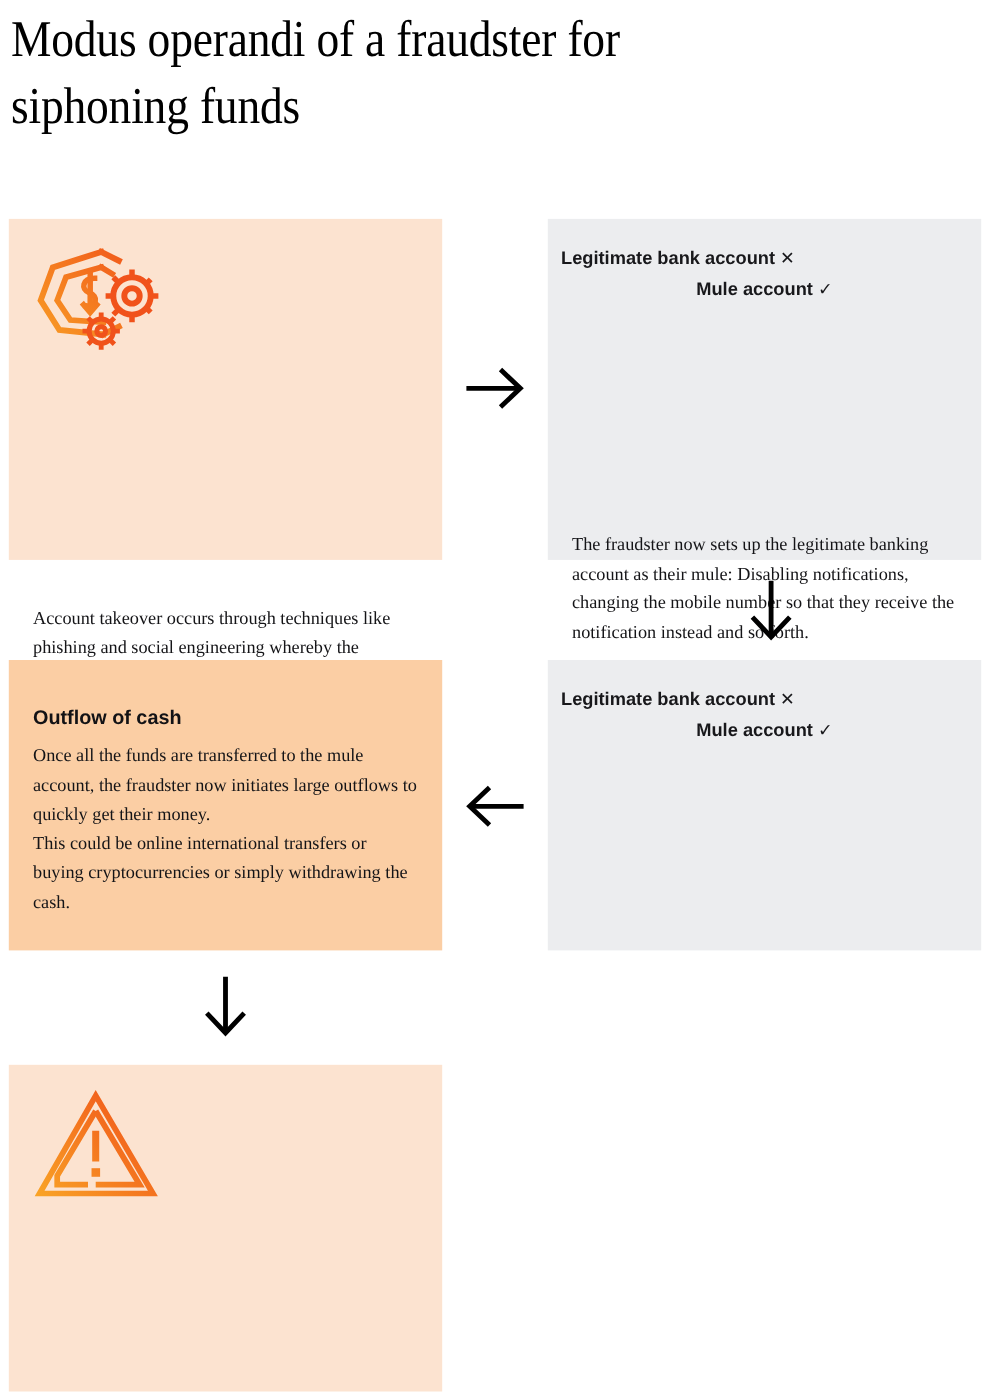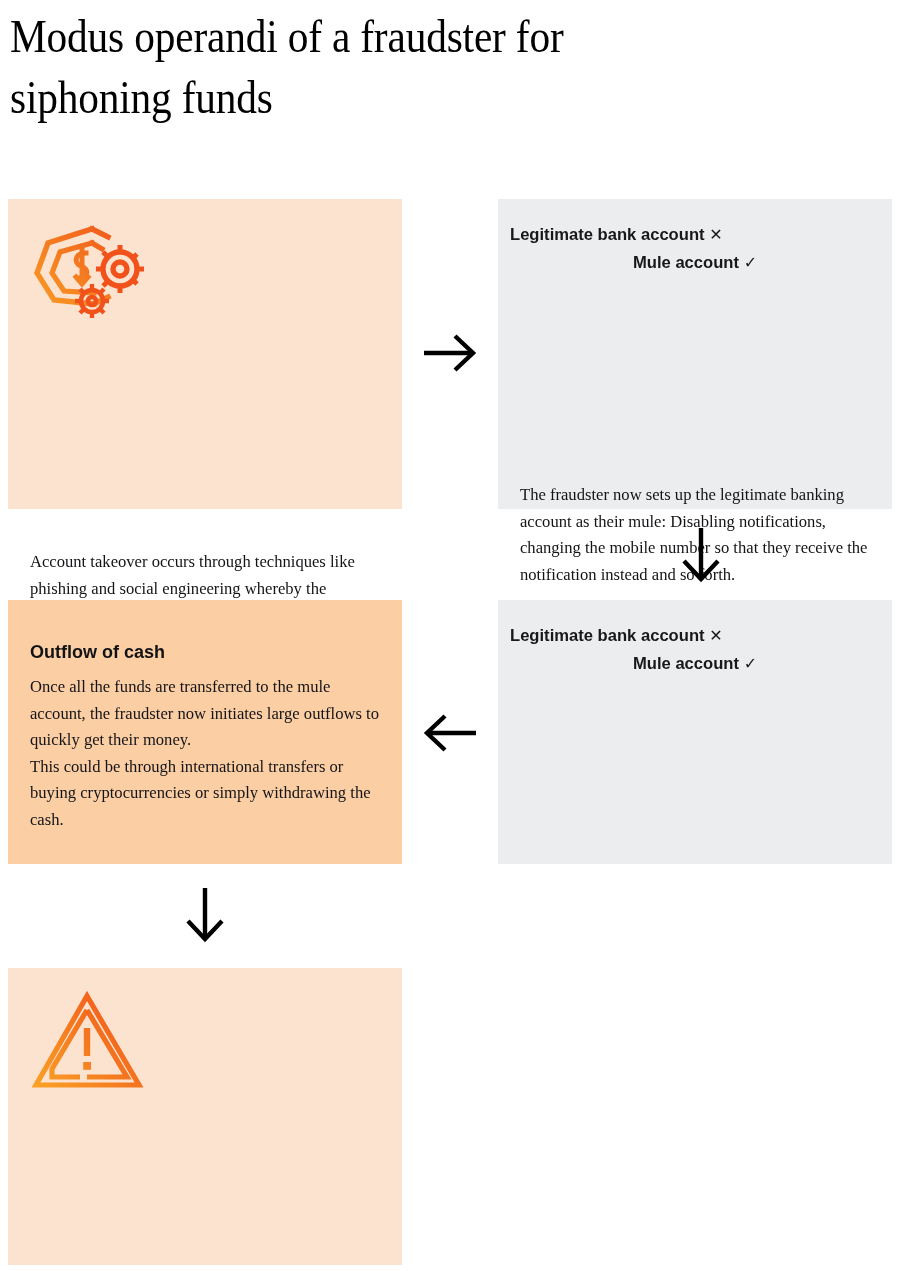--- a/index.html
+++ b/index.html
@@ -180,21 +180,21 @@
       <span>Mule account</span>
       <span class="acct-mark">✓</span>
     </div>
   </div>
   <div class="card-body" id="mule-text">The fraudster now sets up the legitimate banking account as their mule: Disabling notifications, changing the mobile number so that they receive the notification instead and so forth.</div>
 </div>
 
 <div class="card card-peach-deep" id="card-outflow">
   <div class="heading-sans" id="outflow-title">Outflow of cash</div>
   <div class="card-body" id="outflow-text">Once all the funds are transferred to the mule account, the fraudster now initiates large outflows to quickly get their money.
-This could be through international transfers or buying cryptocurrencies or simply withdrawing the cash.</div>
+This could be online international transfers or buying cryptocurrencies or simply withdrawing the cash.</div>
 </div>
 
 <div class="card card-gray" id="card-siphoning">
   <div class="acct-status">
     <div class="acct-line legit">
       <span>Legitimate bank account</span>
       <span class="acct-mark">✕</span>
     </div>
     <div class="acct-line mule">
       <span>Mule account</span>

